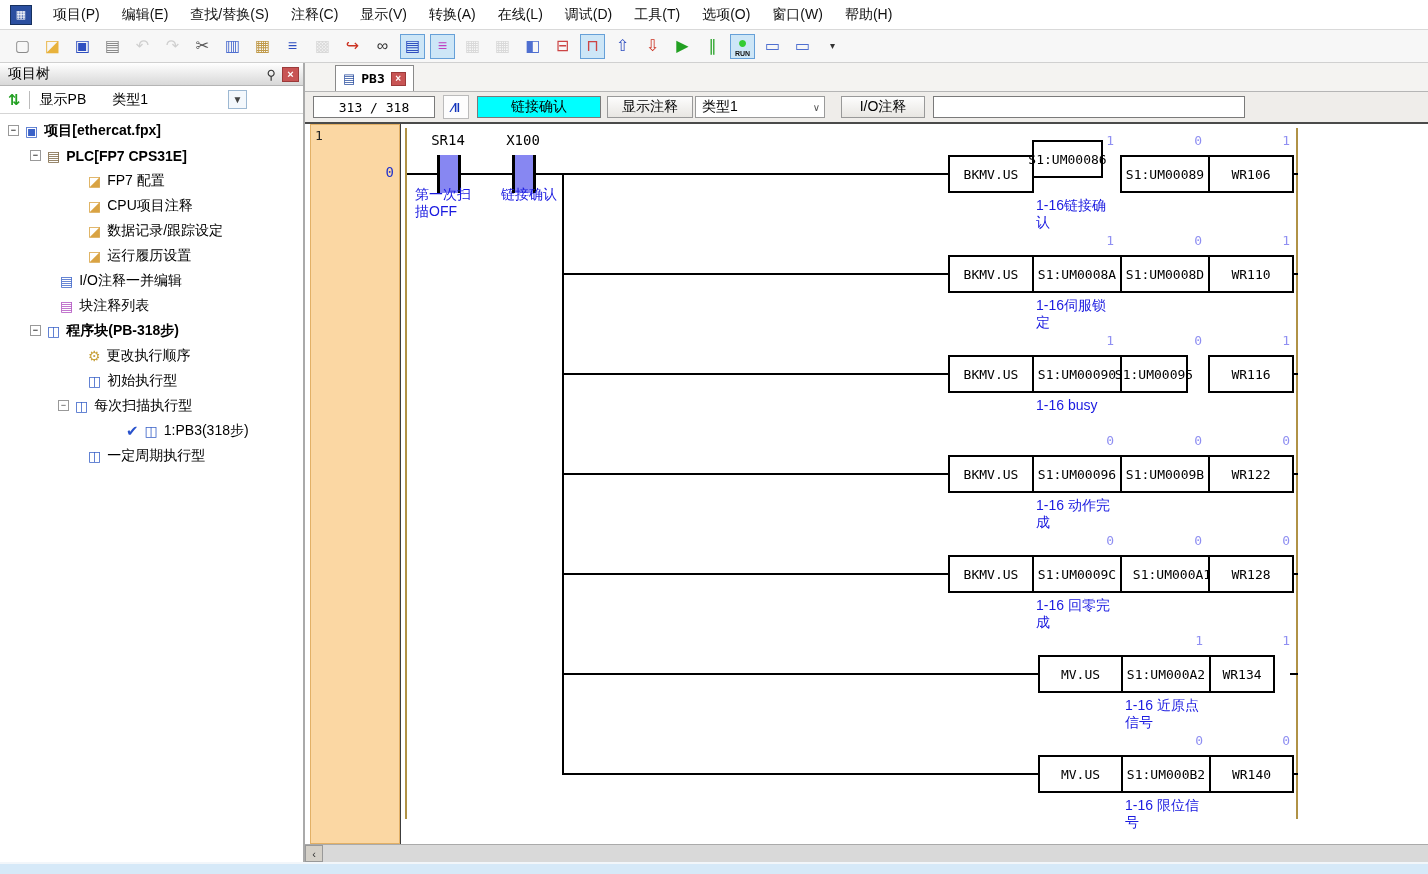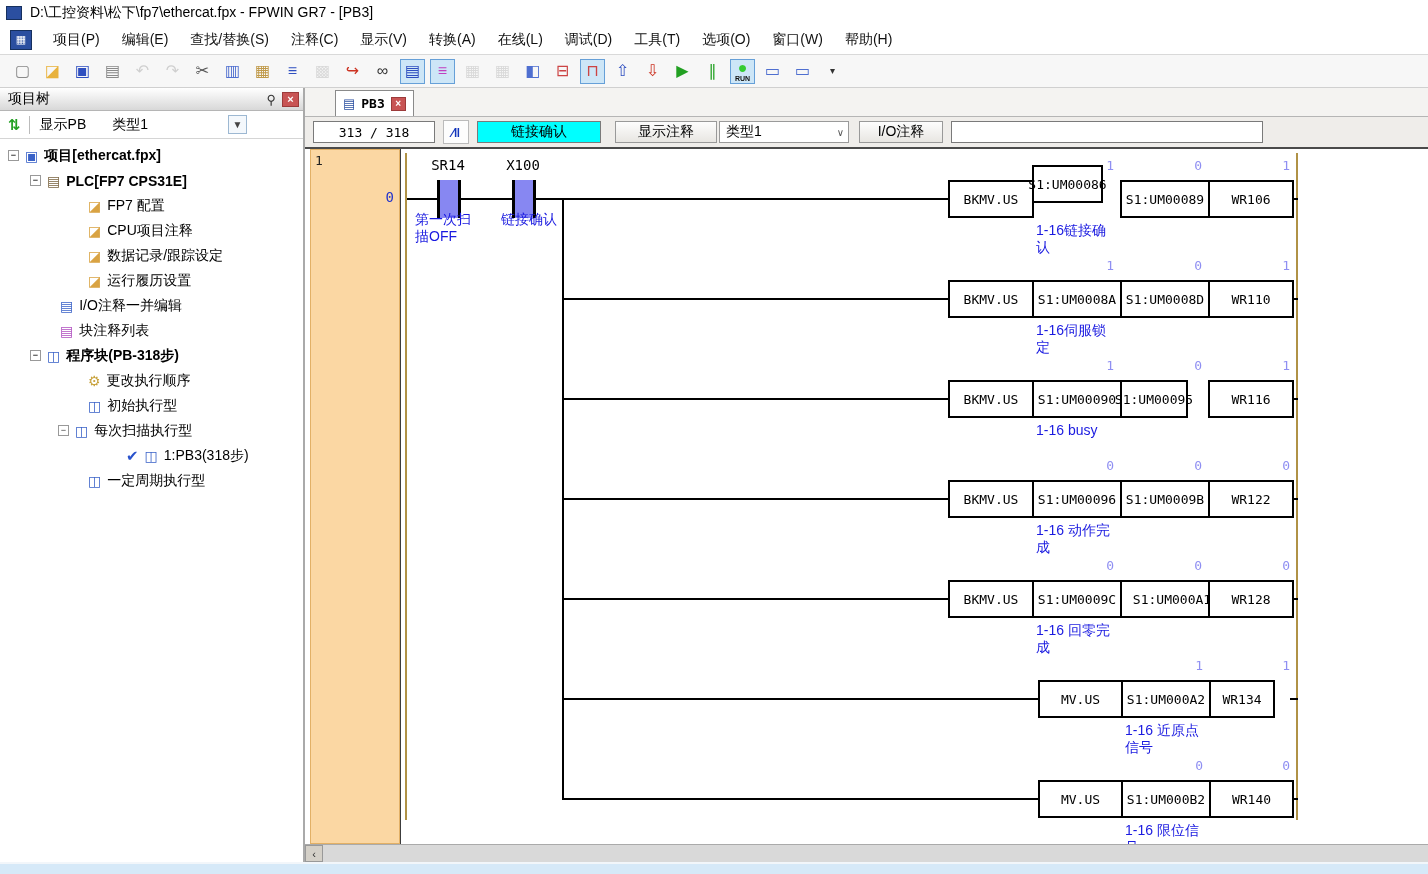--- a/index.html
+++ b/index.html
@@ -61,22 +61,22 @@
     line-height:12px; text-align:center; font-weight:bold; }
   .montoolbar { height:32px; background:#efedea; border-bottom:2px solid #4a4a4a; display:flex; align-items:center; padding-left:8px; }
   .stepsfield { width:122px; height:22px; border:1px solid #7a7a7a; background:#fff; font-size:13px;
     display:flex; align-items:center; justify-content:center; font-family:"DejaVu Sans Mono",monospace; }
   .monbtn { width:26px; height:24px; border:1px solid #bbb; background:#fdfdfd; margin-left:8px;
     display:flex; align-items:center; justify-content:center; font-size:13px; color:#1133bb; font-weight:bold; }
   .monstat { width:124px; height:22px; margin-left:8px; border:1px solid #7a7a7a; background:#00ffff; font-size:14px;
     display:flex; align-items:center; justify-content:center; color:#000; }
   .btn { height:22px; border:1px solid #999; background:linear-gradient(#fdfdfd,#e8e6e2); font-size:14px;
     display:flex; align-items:center; justify-content:center; }
-  .showcom { width:102px; margin-left:14px; }
-  .iocom { width:84px; margin-left:10px; }
+  .showcom { width:86px; margin-left:6px; }
+  .iocom { width:84px; margin-left:16px; }
   .combo { width:130px; height:22px; margin-left:2px; border:1px solid #9a9a9a; background:#fff; font-size:14px;
     display:flex; align-items:center; padding-left:6px; }
   .combo .chev { margin-left:auto; margin-right:4px; font-size:10px; color:#555; }
   .longfield { width:312px; height:22px; margin-left:8px; border:1px solid #7a7a7a; background:#fff; }
 
   
   .canvas { flex:1; position:relative; background:#fff; overflow:hidden; }
   .rowmargin { position:absolute; left:5px; top:0; width:90px; height:100%; background:#fbd7a3; border:1px solid #e2b066; }
   .marginsep { position:absolute; left:95px; top:0; width:1px; height:100%; background:#3c3c3c; }
   .rownum { position:absolute; left:10px; top:4px; font:13px "DejaVu Sans Mono",monospace; color:#222; }
@@ -96,24 +96,20 @@
   .hscroll { height:18px; background:#d9d9d9; border-top:1px solid #aaa; display:flex; align-items:stretch; }
   .scrollbtn { width:18px; background:#d4d0c8; border:1px solid #999; font-size:11px; color:#333;
     display:flex; align-items:center; justify-content:center; }
   .statusbar { height:12px; background:#d6e9f8; border-top:2px solid #f2f6fa; }
 </style>
 </head>
 <body>
 
 <div class="window">
 
-  <div class="titlebar">
-    <div class="titleicon"></div>
-    <div class="titletext">D:\工控资料\松下\fp7\ethercat.fpx - FPWIN GR7 - [PB3]</div>
-  </div>
 
   <div class="menubar">
     <div class="appicon">▦</div>
     <div class="menuitem">项目(P)</div>
     <div class="menuitem">编辑(E)</div>
     <div class="menuitem">查找/替换(S)</div>
     <div class="menuitem">注释(C)</div>
     <div class="menuitem">显示(V)</div>
     <div class="menuitem">转换(A)</div>
     <div class="menuitem">在线(L)</div>

